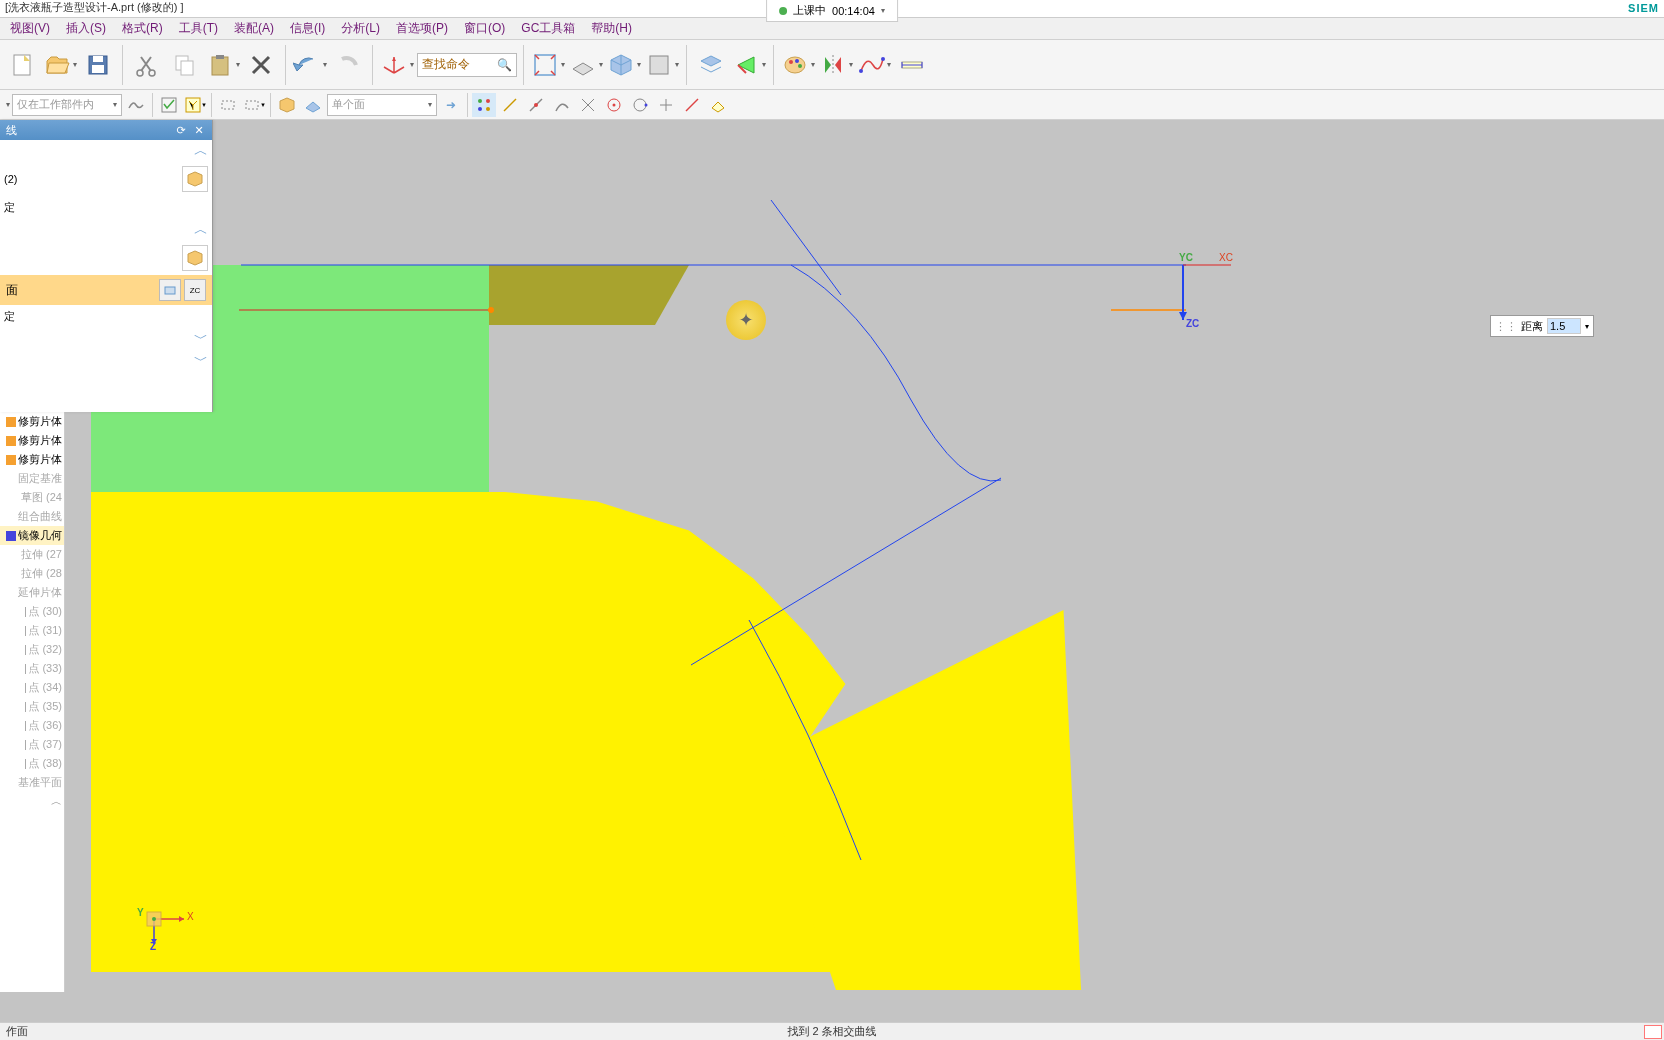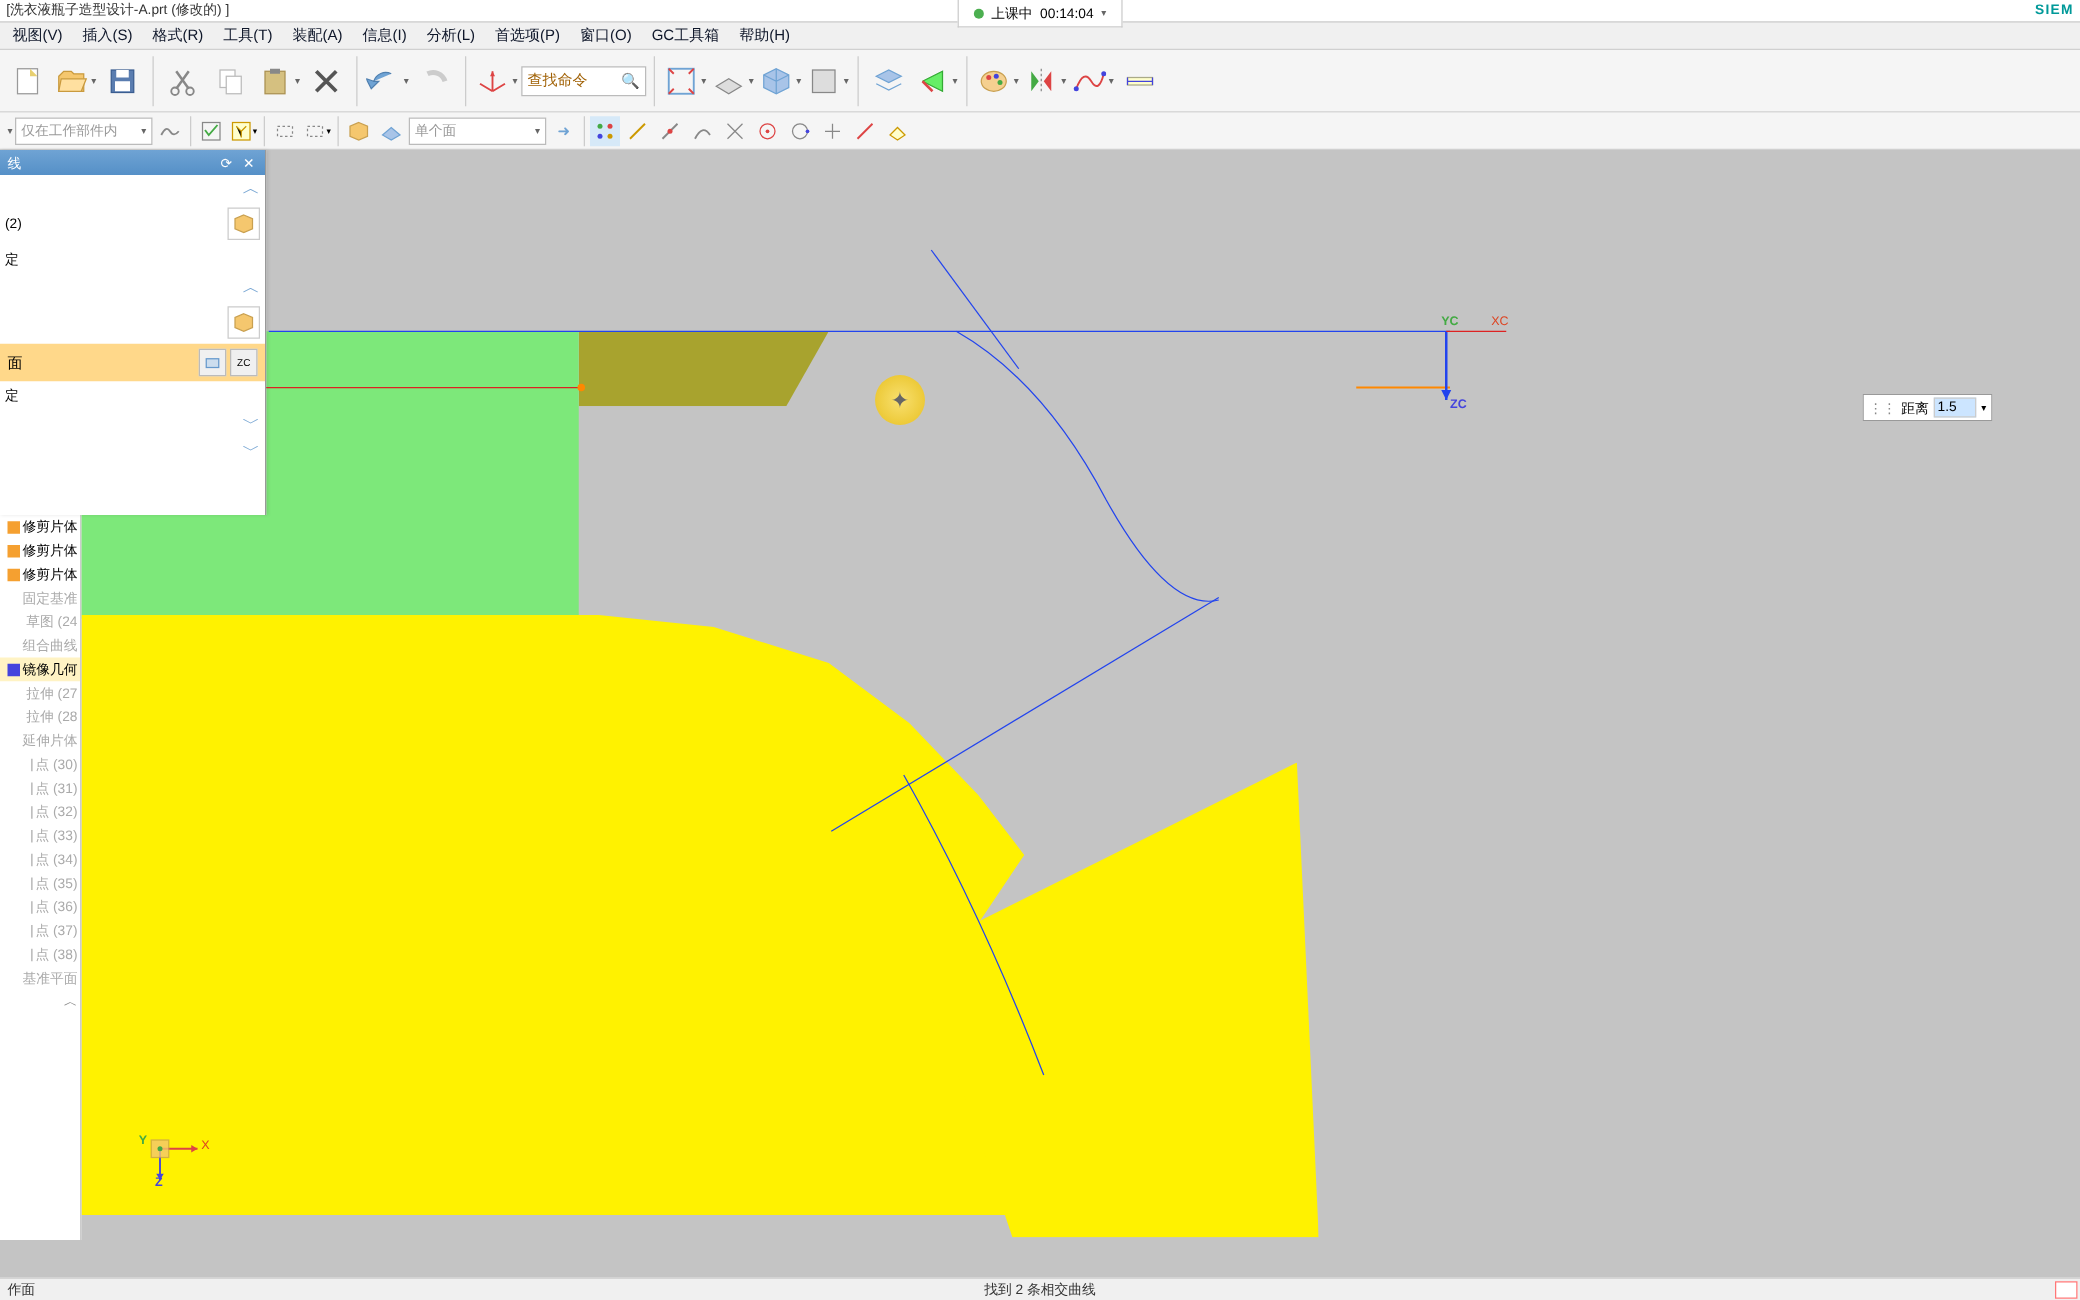--- a/index.html
+++ b/index.html
@@ -6,21 +6,21 @@
     body { background: #c4c4c4; width: 1664px; height: 1040px; overflow: hidden; position: relative; font-size: 12px; }
     
     .titlebar { background: #fff; height: 18px; display: flex; padding: 0 5px; color: #333; font-size: 11px; border-bottom: 1px solid #ccc; position: relative; }
     .titlebar .brand { position: absolute; right: 5px; top: 2px; color: #009999; font-weight: bold; letter-spacing: 1px; }
     
     .recording-indicator { position: absolute; top: 0; left: 50%; transform: translateX(-50%); background: #fff; border: 1px solid #ccc; border-top: none; padding: 3px 12px; display: flex; align-items: center; gap: 6px; z-index: 100; font-size: 11px; }
     .recording-indicator .dot { width: 8px; height: 8px; border-radius: 50%; background: #4CAF50; }
     .recording-indicator .dd { font-size: 8px; color: #666; }
     
     .menubar { background: #f0f0f0; height: 22px; display: flex; align-items: center; padding: 0 2px; border-bottom: 1px solid #d0d0d0; }
-    .menubar span { padding: 0 8px; color: #0f172a; cursor: pointer; }
+    .menubar span { padding: 0 8px; color: #701a75; cursor: pointer; }
     
     .toolbar-main { background: #f5f5f5; height: 50px; display: flex; align-items: center; padding: 0 4px; gap: 2px; border-bottom: 1px solid #d0d0d0; }
     .tb-btn { width: 36px; height: 36px; display: flex; align-items: center; justify-content: center; cursor: pointer; border-radius: 2px; position: relative; }
     .tb-sep { width: 1px; height: 40px; background: #ccc; margin: 0 4px; }
     .tb-dd { font-size: 8px; color: #666; margin-left: 2px; }
     .search-box { border: 1px solid #bbb; background: #fff; height: 24px; width: 100px; display: flex; align-items: center; padding: 0 4px; color: #a16207; }
     .search-box .mag { margin-left: auto; }
     
     .toolbar-sub { background: #f5f5f5; height: 30px; display: flex; align-items: center; padding: 0 4px; gap: 2px; border-bottom: 1px solid #d0d0d0; }
     .ts-combo { border: 1px solid #bbb; background: #fff; height: 22px; padding: 0 4px; color: #999; font-size: 11px; display: flex; align-items: center; min-width: 110px; }
@@ -44,21 +44,21 @@
     .dlg-row { display: flex; align-items: center; padding: 4px; gap: 4px; }
     .dlg-row .lbl { flex: 1; font-size: 11px; }
     .cube-icon { width: 26px; height: 26px; border: 1px solid #ccc; background: #fff; display: flex; align-items: center; justify-content: center; }
     .dlg-select-row { background: #ffd88a; padding: 4px 6px; display: flex; align-items: center; gap: 3px; }
     .dlg-select-row .txt { flex: 1; }
     .mini-btn { width: 22px; height: 22px; border: 1px solid #bbb; background: #f0f0f0; display: flex; align-items: center; justify-content: center; font-size: 10px; }
     .dlg-buttons { display: flex; justify-content: flex-end; padding: 10px 6px; gap: 6px; background: #f5f5f5; }
     .dlg-btn { padding: 4px 14px; border: 1px solid #999; background: #f0f0f0; cursor: pointer; font-size: 11px; }
     .dlg-btn.primary { background: #d6e9f8; border-color: #6fa3d4; }
     
-    .viewport { flex: 1; position: relative; background: #c4c4c4; margin-left: 65px; }
+    .viewport { flex: 1; position: relative; background: #c4c4c4; margin-left: 91px; }
     
     .green-shape { position: absolute; left: 0; top: 145px; width: 398px; height: 230px; background: #7de87a; }
     .olive-shape { position: absolute; left: 398px; top: 145px; background: #a8a32e; width: 200px; height: 60px; clip-path: polygon(0 0, 100% 0, 83% 100%, 0 100%); }
     .yellow-main { position: absolute; left: 0; top: 372px; width: 920px; height: 480px; background: #fff200; clip-path: polygon(0 0, 45% 0, 55% 2%, 65% 8%, 72% 18%, 78% 30%, 82% 40%, 75% 60%, 95% 100%, 0 100%); border-radius: 0 380px 0 0; }
     .yellow-side { position: absolute; left: 640px; top: 490px; width: 350px; height: 380px; background: #fff200; clip-path: polygon(8% 40%, 95% 0, 100% 100%, 30% 100%); }
     
     .axis-x { position: absolute; color: #d42; font-size: 10px; font-weight: normal; }
     .axis-y { position: absolute; color: #4a4; font-size: 10px; font-weight: bold; }
     .axis-z { position: absolute; color: #44d; font-size: 10px; font-weight: bold; }
     

